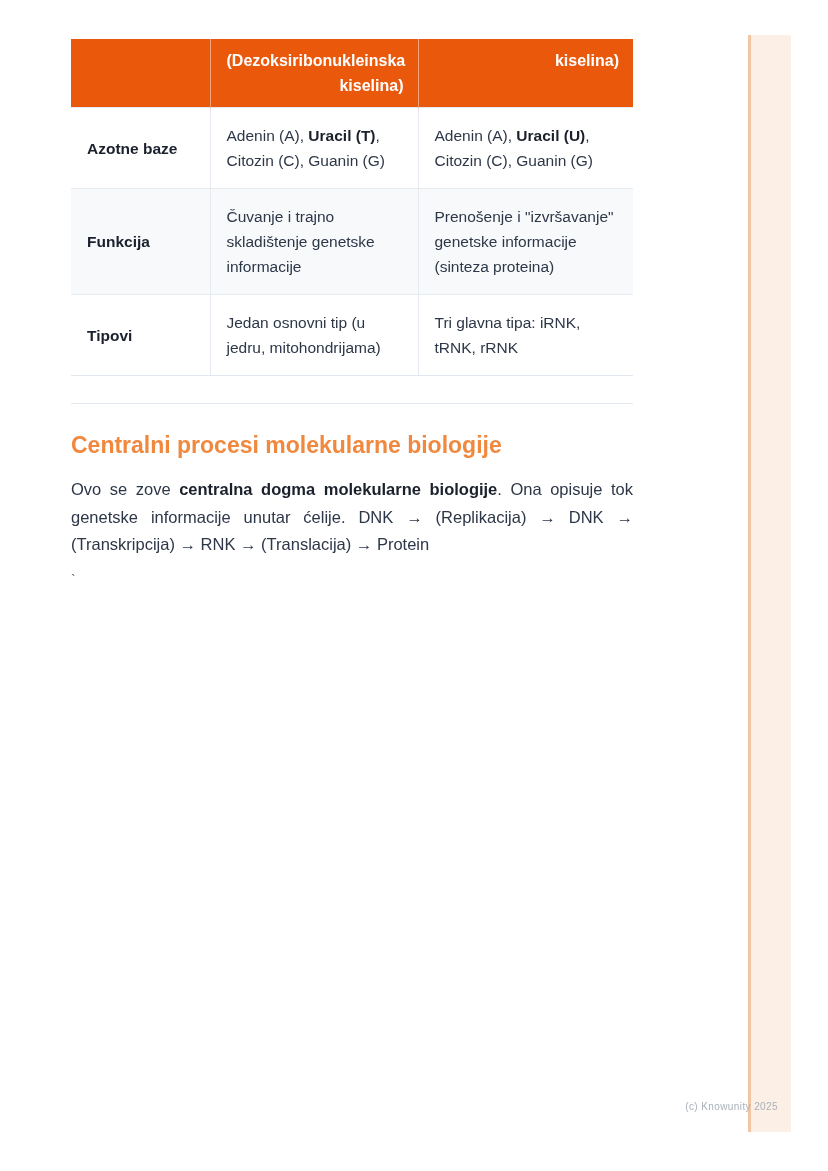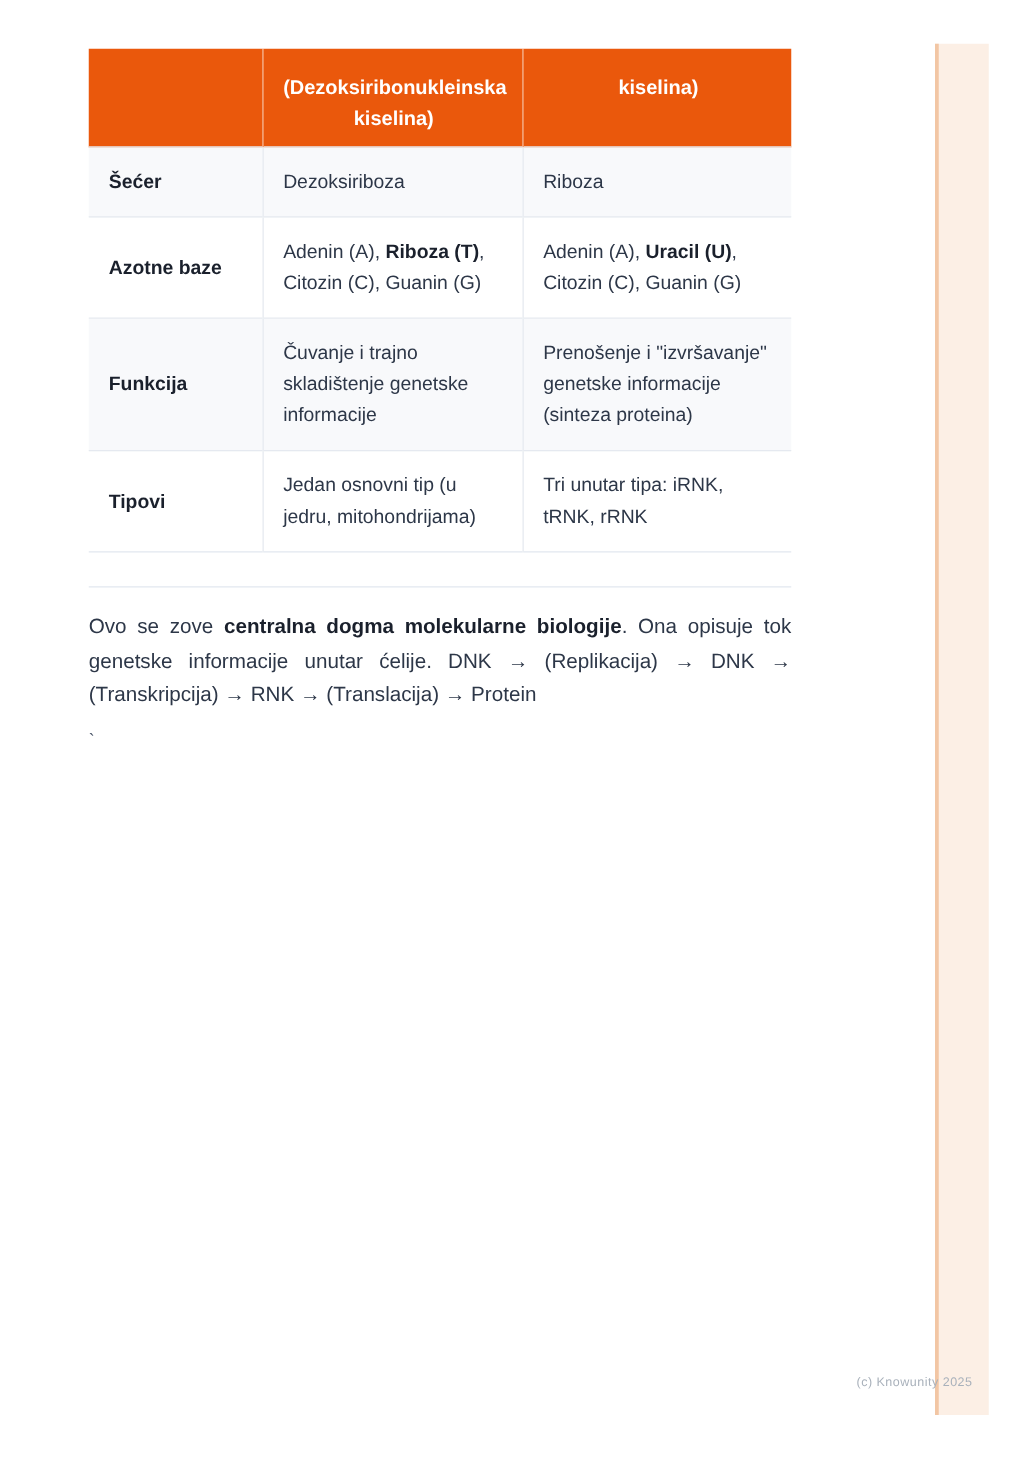--- a/index.html
+++ b/index.html
@@ -25,23 +25,23 @@
     line-height: 25px;
     border-bottom: 1px solid #e2e8f0;
   }
   table.cmp col.c1 { width: 139px; }
   table.cmp col.c2 { width: 208px; }
   table.cmp col.c3 { width: 215px; }
   table.cmp thead th {
     background: #ea580c;
     color: #ffffff;
     font-weight: 700;
-    text-align: center;
+    text-align: right;
     vertical-align: top;
-    padding: 19px 14px 9px 16px;
+    padding: 9px 14px 9px 16px;
     font-size: 16px;
     line-height: 25px;
   }
   table.cmp thead th + th { border-left: 1px solid rgba(255,255,255,0.45); }
   table.cmp tbody tr { border-top: 1px solid #e5e9f0; }
   table.cmp tbody tr.alt { background: #f8f9fb; }
   table.cmp tbody th, table.cmp tbody td {
     vertical-align: middle;
     text-align: left;
     padding: 15px 12px 15px 16px;
@@ -106,45 +106,41 @@
           <col class="c3">
         </colgroup>
       <thead>
         <tr>
           <th></th>
           <th>(Dezoksiribonukleinska kiselina)</th>
           <th>kiselina)</th>
         </tr>
       </thead>
       <tbody>
-        <tr class="alt">
-          <th>Šećer</th>
-          <td><span>Dezoksiriboza</span></td>
-          <td><span>Riboza</span></td>
-        </tr>
         <tr>
           <th>Azotne baze</th>
-          <td><span>Adenin (A), </span><b>Riboza (T)</b><span>, Citozin (C), Guanin (G)</span></td>
+          <td><span>Adenin (A), </span><b>Uracil (T)</b><span>, Citozin (C), Guanin (G)</span></td>
           <td><span>Adenin (A), </span><b>Uracil (U)</b><span>, Citozin (C), Guanin (G)</span></td>
         </tr>
         <tr class="alt">
           <th>Funkcija</th>
           <td><span>Čuvanje i trajno skladištenje genetske informacije</span></td>
           <td><span>Prenošenje i "izvršavanje" genetske informacije (sinteza proteina)</span></td>
         </tr>
         <tr>
           <th>Tipovi</th>
           <td><span>Jedan osnovni tip (u jedru, mitohondrijama)</span></td>
-          <td><span>Tri unutar tipa: iRNK, tRNK, rRNK</span></td>
+          <td><span>Tri glavna tipa: iRNK, tRNK, rRNK</span></td>
         </tr>
       </tbody>
     </table>
 
     <hr class="divider">
 
+    <h2 class="sec-heading">Centralni procesi molekularne biologije</h2>
 
     <p class="para"><span>Ovo se zove </span><b>centralna dogma molekularne biologije</b><span>. Ona opisuje tok genetske informacije unutar ćelije. DNK → (Replikacija) → DNK → (Transkripcija) → RNK → (Translacija) → Protein</span></p>
 
     <div class="stray">`</div>
 
   </div>
 
   <div class="edge-bar"></div>
 
   <div class="footer-credit">(c) Knowunity 2025</div>

